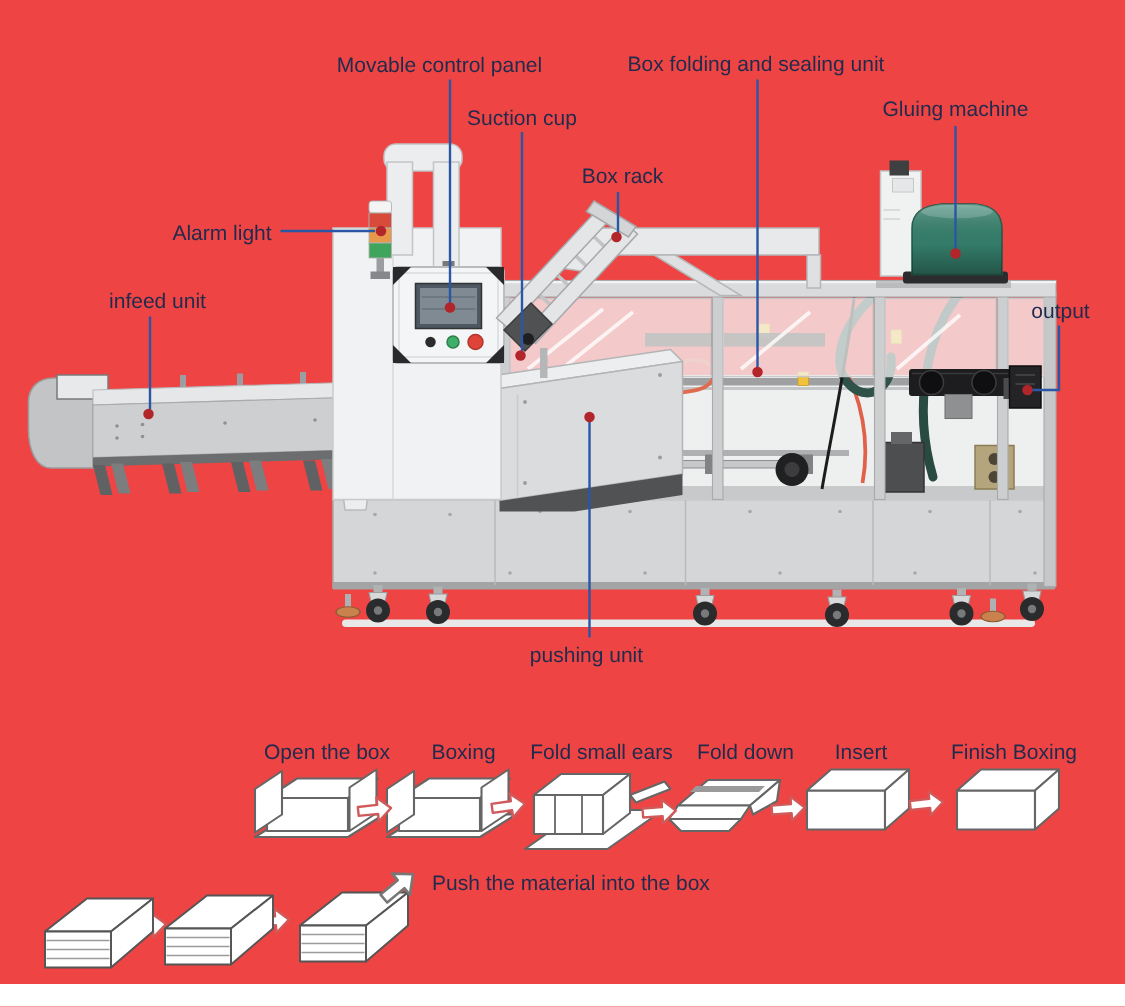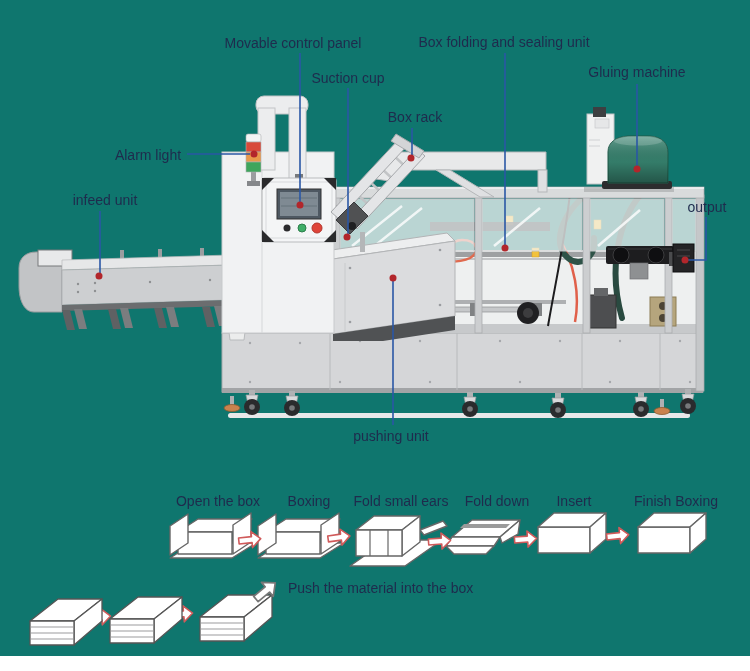--- a/index.html
+++ b/index.html
@@ -1,16 +1,16 @@
 <!DOCTYPE html>
 <html><head>
 <meta charset="utf-8">
 <style>
   html,body{margin:0;padding:0;background:#ffffff;}
-  .stage{position:relative;width:750px;height:656px;background:#0f766e;overflow:hidden;
+  .stage{position:relative;width:750px;height:656px;background:#ef4444;overflow:hidden;
          font-family:"Liberation Sans",sans-serif;}
   svg{display:block;}
   .lbl{fill:#1f2b4d;font-size:14px;font-family:"Liberation Sans",sans-serif;}
   .leader{fill:none;stroke-width:1.6;}
   .wire{fill:#ffffff;stroke:#666666;stroke-width:1.4;stroke-linejoin:round;}
   .wire2{fill:#ffffff;stroke:#555555;stroke-width:1.3;stroke-linejoin:round;}
   .steel{stroke:#a8aaac;stroke-width:1;}
   .thin{stroke-width:0.75;}
 </style>
 </head>

